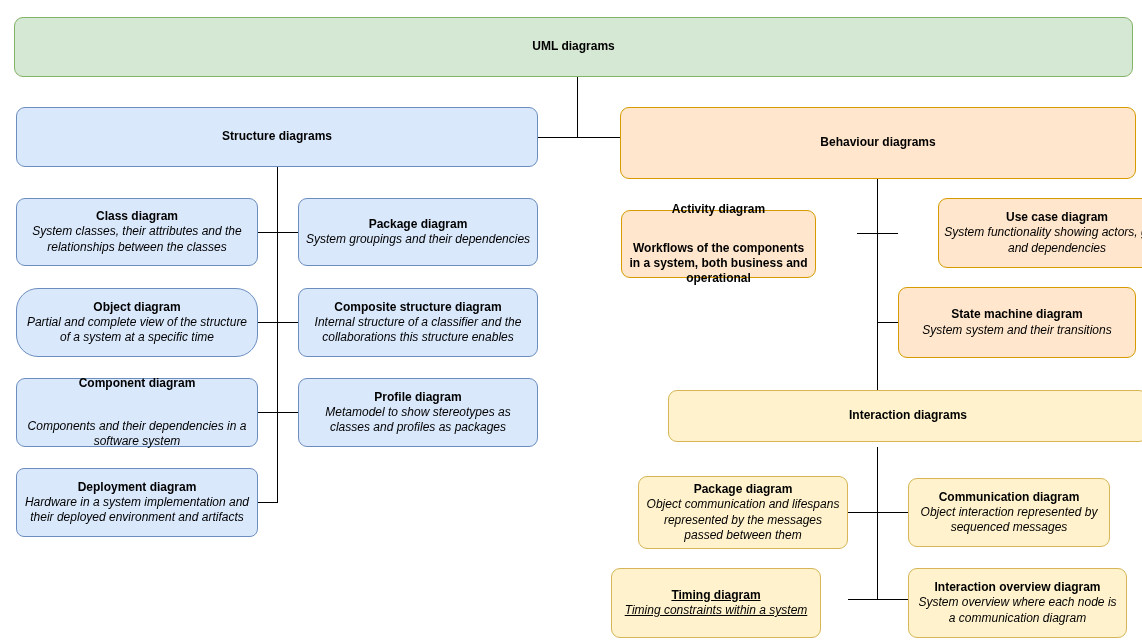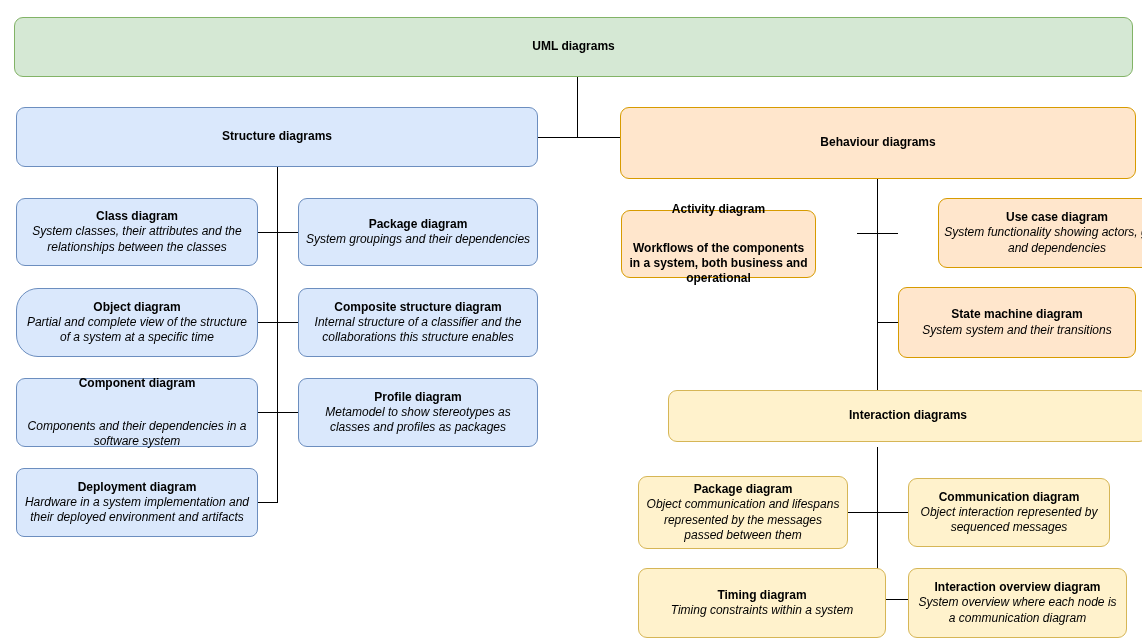--- a/index.html
+++ b/index.html
@@ -127,21 +127,21 @@
   </div>
 
   <div class="node yellow" style="left:638px; top:476px; width:210px; height:73px;">
     <div class="title">Package diagram</div>
     <div class="desc">Object communication and lifespans represented by the messages passed between them</div>
   </div>
   <div class="node yellow" style="left:908px; top:478px; width:202px; height:69px;">
     <div class="title">Communication diagram</div>
     <div class="desc">Object interaction represented by sequenced messages</div>
   </div>
-  <div class="node yellow" style="left:638px; top:568px; width:248px; height:70px;">
+  <div class="node yellow" style="left:611px; top:568px; width:210px; height:70px;text-decoration:underline;">
     <div class="title">Timing diagram</div>
     <div class="desc">Timing constraints within a system</div>
   </div>
   <div class="node yellow" style="left:908px; top:568px; width:219px; height:70px;">
     <div class="title">Interaction overview diagram</div>
     <div class="desc">System overview where each node is a communication diagram</div>
   </div>
 
 </div>
 

